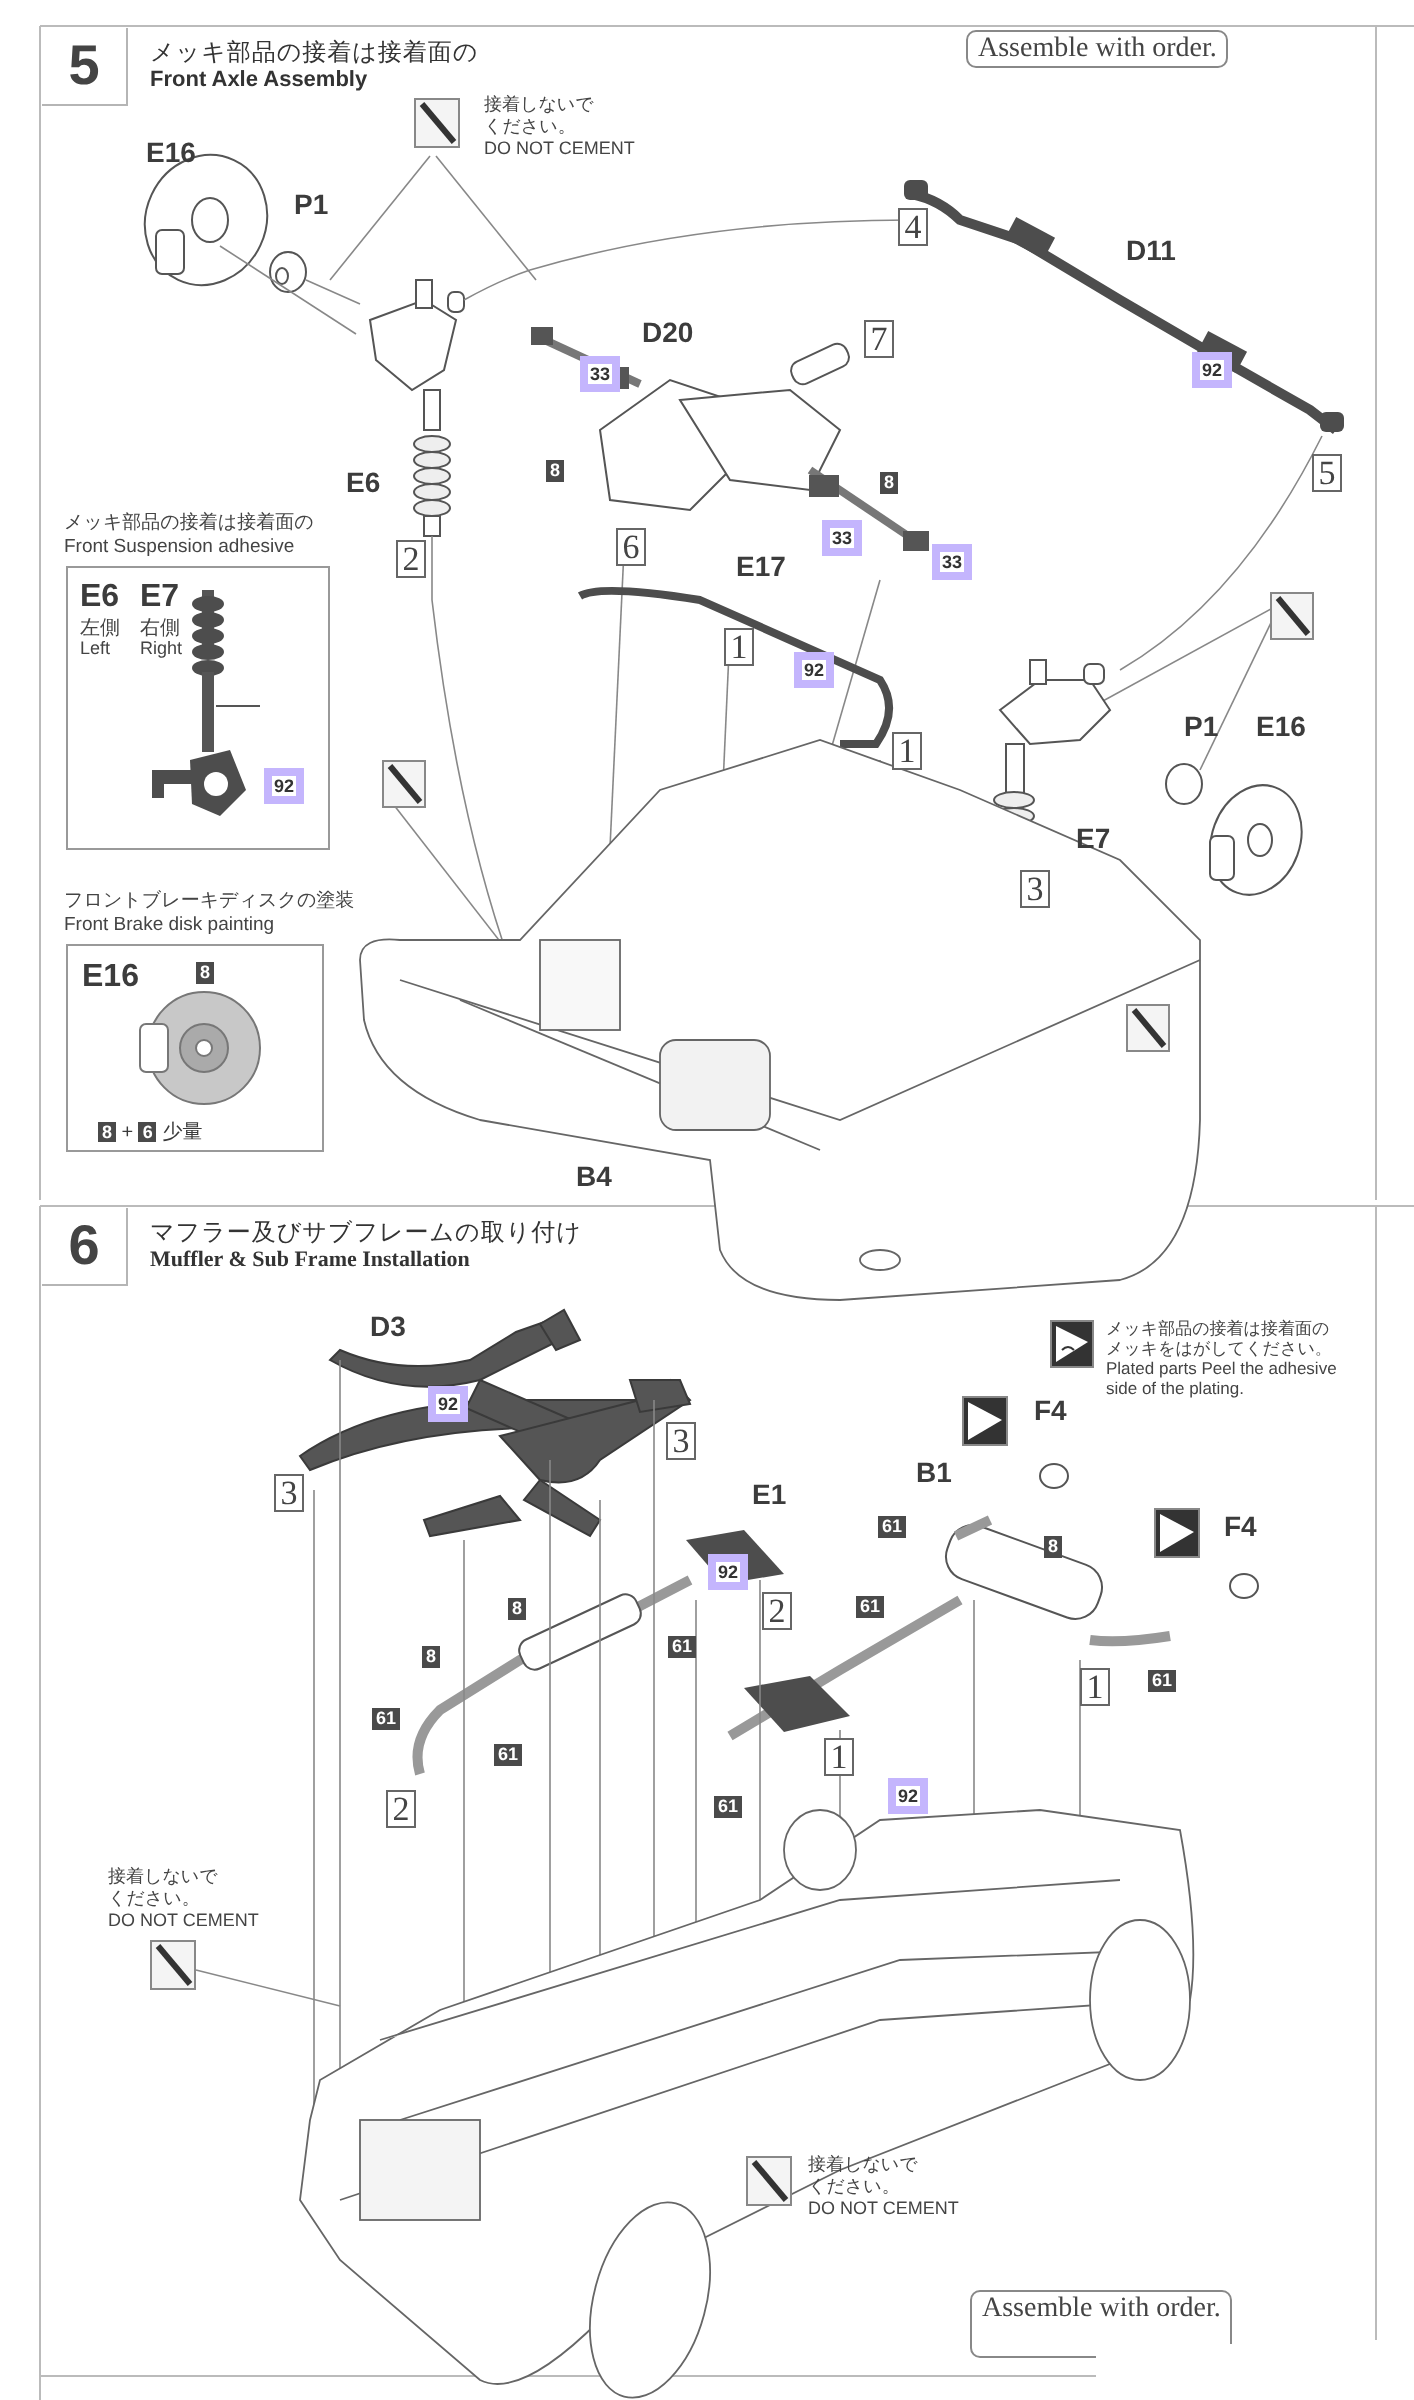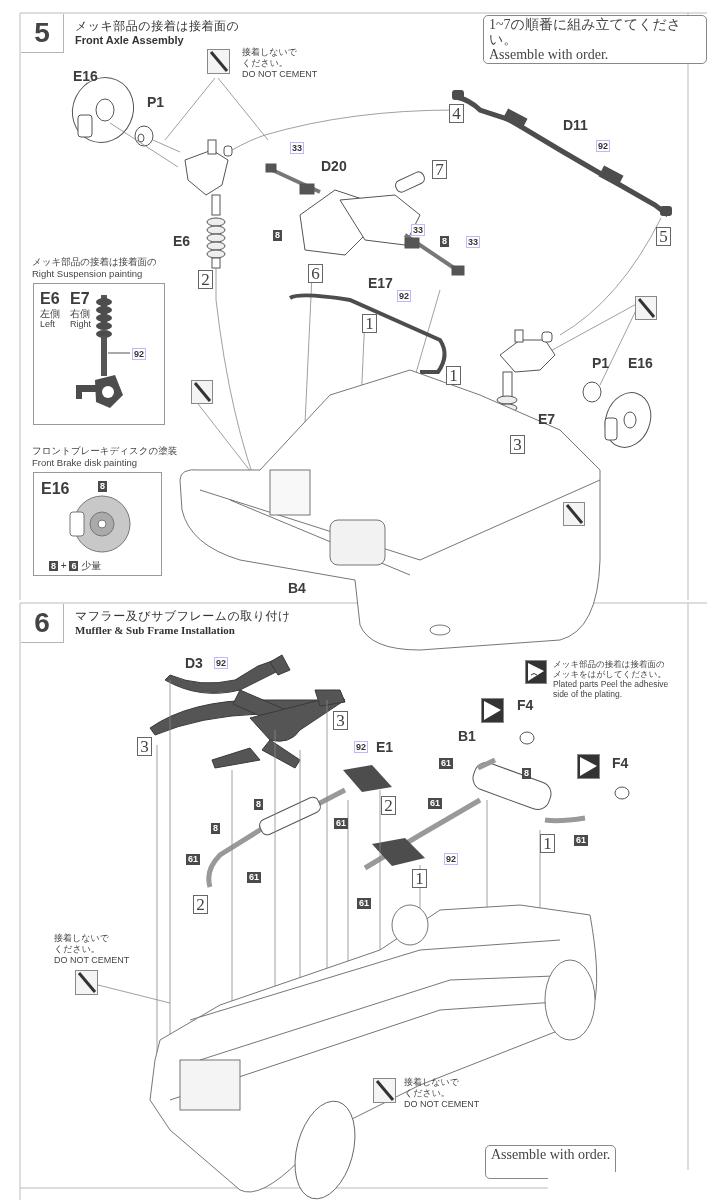--- a/index.html
+++ b/index.html
@@ -5,21 +5,21 @@
     html, body { margin:0; padding:0; background:#ffffff; }
     body { width:707px; height:1200px; position:relative; overflow:hidden; font-family:"Liberation Sans", sans-serif; color:#3a3a3a; }
     .stepnum { position:absolute; width:42px; height:38px; border-right:1px solid #b5b5b5; border-bottom:1px solid #b5b5b5; font-weight:bold; font-size:28px; color:#444; text-align:center; line-height:38px; background:#fff; }
     .steptitle-jp { position:absolute; font-size:12px; color:#333; letter-spacing:0.5px; }
     .steptitle-en { position:absolute; font-size:11px; color:#333; font-weight:bold; }
     .order-box { position:absolute; border:1px solid #888; border-radius:5px; font-family:"Liberation Serif", serif; font-size:14px; line-height:15px; color:#444; padding:1px 5px; background:#fff; }
     .lbl { position:absolute; font-weight:bold; font-size:14px; color:#3c3c3c; }
     .lbl-sm { position:absolute; font-size:10px; color:#444;text-align:right; }
     .note { position:absolute; font-size:9px; line-height:11px; color:#444; }
     .paint { position:absolute; background:#4a4a4a; color:#fff; font-size:9px; font-weight:bold; padding:0 2px; line-height:11px; }
-    .paint-o { position:absolute; border:1px solid #c4b5fd; color:#333; font-size:9px; font-weight:bold; padding:0 1px; line-height:10px; background:#fff; }
+    .paint-o { position:absolute; border:4px solid #c4b5fd; color:#333; font-size:9px; font-weight:bold; padding:0 1px; line-height:10px; background:#fff;margin-top:36px; }
     .seq { position:absolute; border:1px solid #666; font-family:"Liberation Serif", serif; font-size:17px; line-height:17px; width:13px; text-align:center; color:#444; background:#fff; }
     .icon-box { position:absolute; border:1px solid #888; background:#f4f4f4; }
     .icon-box.dark { background:#333; }
     .panel { position:absolute; border:1px solid #999; background:#fff; }
     svg.art { position:absolute; left:0; top:0; }
   </style>
 </head>
 <body>
 
 <svg class="art" width="707" height="1200">
@@ -214,21 +214,20 @@
     <ellipse cx="570" cy="1000" rx="25" ry="40"></ellipse>
     <rect x="180" y="1060" width="60" height="50" fill="#f4f4f4"></rect>
   </g>
 </svg>
 
 <div class="stepnum" style="left:21px;top:14px;">5</div>
 <div class="steptitle-jp" style="left:75px;top:18px;">メッキ部品の接着は接着面の</div>
 <div class="steptitle-en" style="left:75px;top:34px;">Front Axle Assembly</div>
 
 <div class="order-box" style="left:483px;top:15px;">
-  <div>1~7の順番に組み立ててください。</div>
   <div>Assemble with order.</div>
 </div>
 
 <div class="icon-box" style="left:207px;top:49px;width:21px;height:23px;">
   <svg width="21" height="23">
       <line x1="3" y1="2" x2="19" y2="21" stroke="#333" stroke-width="3"></line>
     </svg>
 </div>
 <div class="note" style="left:242px;top:47px;">
   <div>接着しないで</div>
@@ -274,21 +273,21 @@
       <line x1="3" y1="2" x2="18" y2="20" stroke="#333" stroke-width="3"></line>
     </svg>
 </div>
 <div class="icon-box" style="left:563px;top:502px;width:20px;height:22px;">
   <svg width="20" height="22">
       <line x1="3" y1="2" x2="18" y2="20" stroke="#333" stroke-width="3"></line>
     </svg>
 </div>
 
 <div class="note" style="left:32px;top:256px;font-size:9.5px;">メッキ部品の接着は接着面の</div>
-<div class="note" style="left:32px;top:268px;font-size:9.5px;">Right Suspension painting</div>
+<div class="note" style="left:32px;top:268px;font-size:9.5px;">Front Suspension adhesive</div>
 <div class="panel" style="left:33px;top:283px;width:130px;height:140px;background:transparent;"></div>
 <div class="lbl" style="left:40px;top:290px;font-size:16px;">E6</div>
 <div class="lbl" style="left:70px;top:290px;font-size:16px;">E7</div>
 <div class="lbl-sm" style="left:40px;top:307px;">左側</div>
 <div class="lbl-sm" style="left:70px;top:307px;">右側</div>
 <div class="lbl-sm" style="left:40px;top:319px;font-size:9px;">Left</div>
 <div class="lbl-sm" style="left:70px;top:319px;font-size:9px;">Right</div>
 <div class="paint-o" style="left:132px;top:348px;">92</div>
 
 <div class="note" style="left:32px;top:445px;font-size:9.5px;">フロントブレーキディスクの塗装</div>

